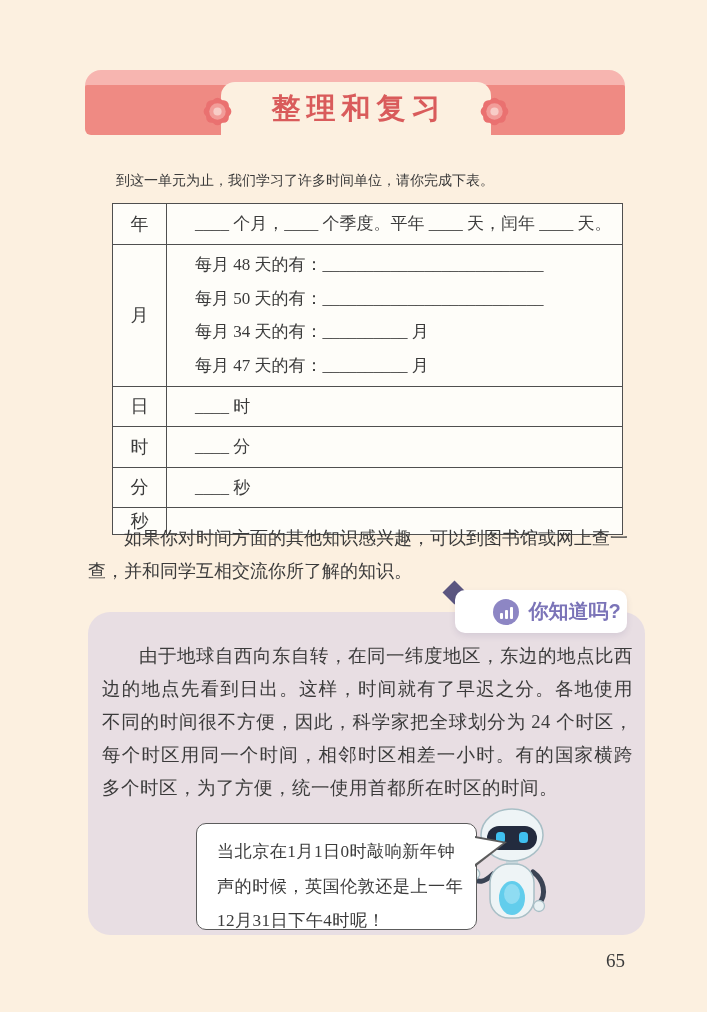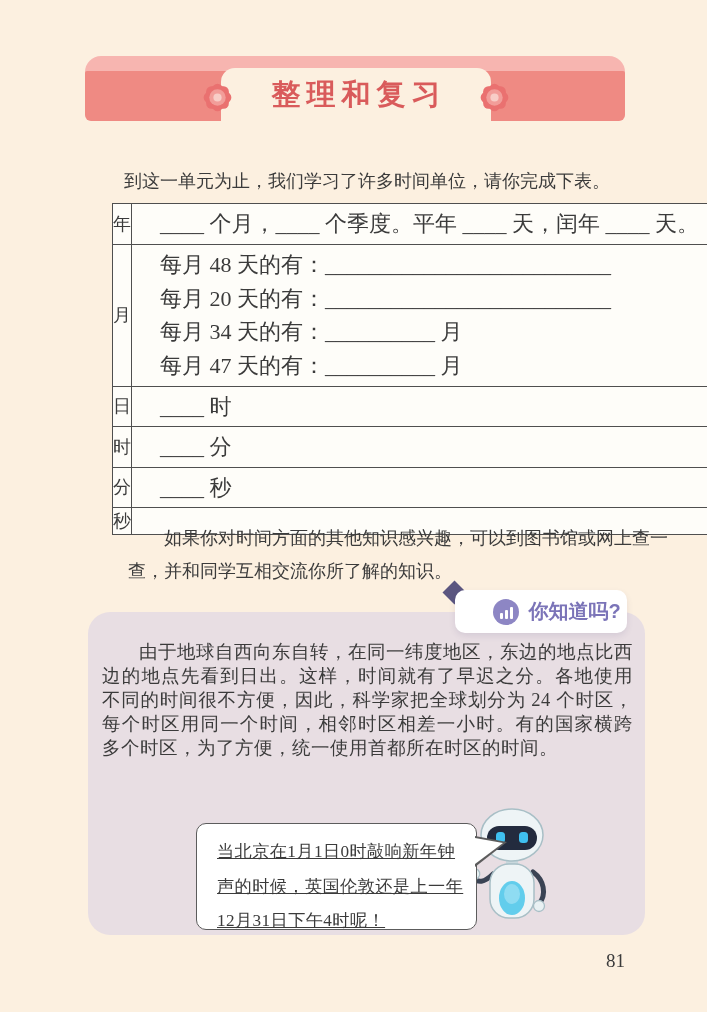--- a/index.html
+++ b/index.html
@@ -8,57 +8,57 @@
     --badge-accent:#7b74b8; --badge-icon-bg:#8d86c4; --text:#3b3b3b;
     --table-border:#4f4f4f; --bubble-border:#5c5c5c;
   }
   *{box-sizing:border-box;margin:0;padding:0;}
   html,body{width:707px;height:1012px;}
   body{
     position:relative;background:var(--page-bg);overflow:hidden;
     font-family:"Liberation Serif","DejaVu Serif",serif;color:var(--text);
   }
   
-  .banner{position:absolute;left:85px;top:56px;width:540px;height:65px;}
+  .banner{position:absolute;left:85px;top:70px;width:540px;height:65px;}
   .banner-strip{position:absolute;left:0;right:0;top:0;height:26px;background:var(--banner-strip);border-radius:16px 16px 0 0;}
   .banner-band{position:absolute;left:0;right:0;top:15px;bottom:0;background:var(--banner-band);border-radius:2px 2px 6px 6px;}
   .banner-notch{position:absolute;left:136px;top:12px;width:270px;height:53px;background:var(--page-bg);border-radius:14px 14px 0 0;
     display:flex;align-items:center;justify-content:center;}
   .banner-title{font-size:29px;font-weight:bold;letter-spacing:6px;color:var(--banner-title);padding-left:6px;}
   .flower{position:absolute;top:23px;width:37px;height:37px;}
   .flower.left{left:114px;} .flower.right{left:391px;}
   
-  .intro{position:absolute;left:88px;top:166px;width:540px;font-size:18px;line-height:30px;text-indent:2em;}
+  .intro{position:absolute;left:88px;top:166px;width:540px;font-size:14px;line-height:30px;text-indent:2em;}
   
   .units-table{position:absolute;left:112px;top:203px;width:511px;border-collapse:collapse;background:#fefdf9;}
-  .units-table td{border:1.6px solid var(--table-border);font-size:22px;vertical-align:middle;}
+  .units-table td{border:1.6px solid var(--table-border);font-size:17px;vertical-align:middle;}
   .units-table .unit-cell{width:54px;text-align:center;font-size:18px;}
   .units-table .content-cell{padding:3px 8px 3px 28px;}
   .units-table tr:nth-child(1){height:35px;}
   .units-table tr:nth-child(2){height:142px;}
   .units-table tr:nth-child(3){height:35px;}
   .units-table tr:nth-child(4){height:34px;}
   .units-table tr:nth-child(5){height:34px;}
   .units-table tr:nth-child(6){height:27px;}
   .cell-line{line-height:33.5px;white-space:nowrap;}
   
-  .followup{position:absolute;left:88px;top:522px;width:543px;font-size:18px;line-height:33px;text-indent:2em;margin-left:40px;}
+  .followup{position:absolute;left:88px;top:522px;width:543px;font-size:18px;line-height:33px;text-indent:2em;}
   
   .know-box{position:absolute;left:88px;top:612px;width:557px;height:323px;background:var(--box-bg);border-radius:22px;}
-  .know-body{position:absolute;left:102px;top:640px;width:531px;font-size:18.5px;line-height:24px;text-indent:2em;letter-spacing:.5px;text-align:justify;}
+  .know-body{position:absolute;left:102px;top:640px;width:531px;font-size:18.5px;line-height:33px;text-indent:2em;letter-spacing:.5px;text-align:justify;}
   .badge-fold{position:absolute;left:446px;top:584px;width:17px;height:17px;background:#5b5680;transform:rotate(45deg);z-index:1;}
   .know-badge{position:absolute;left:455px;top:590px;width:172px;height:43px;background:#fff;border-radius:10px;z-index:2;
     display:flex;align-items:center;justify-content:center;gap:9px;box-shadow:0 3px 6px rgba(80,70,120,.12);padding-left:32px;}
   .badge-icon{width:26px;height:26px;border-radius:50%;background:var(--badge-icon-bg);display:flex;align-items:flex-end;justify-content:center;gap:2px;padding-bottom:6px;}
   .badge-icon .bar{width:3px;background:#fff;border-radius:1px;display:block;}
   .badge-icon .bar.b1{height:6px;} .badge-icon .bar.b2{height:9px;} .badge-icon .bar.b3{height:12px;}
   .badge-label{font-family:"Liberation Sans","DejaVu Sans",sans-serif;font-size:20px;font-weight:bold;color:var(--badge-accent);}
   
   .bubble{position:absolute;left:196px;top:823px;width:281px;height:107px;background:#fff;border:1.6px solid var(--bubble-border);border-radius:10px;z-index:2;}
-  .bubble-text{padding:11px 10px 0 20px;font-size:17.2px;line-height:34.5px;letter-spacing:.4px;text-decoration:underline;}
+  .bubble-text{padding:11px 10px 0 20px;font-size:17.2px;line-height:34.5px;letter-spacing:.4px;}
   .tail-outer{position:absolute;right:-31px;top:12px;width:0;height:0;border-top:6px solid transparent;border-bottom:25px solid transparent;border-left:32px solid var(--bubble-border);}
   .tail-inner{position:absolute;right:-27px;top:14px;width:0;height:0;border-top:5px solid transparent;border-bottom:21px solid transparent;border-left:28px solid #fff;}
   .robot{position:absolute;left:460px;top:806px;width:106px;height:128px;z-index:1;}
   
   .page-number{position:absolute;left:606px;top:950px;font-size:19px;}
 </style>
 </head>
 <body>
 
 <div class="banner">
@@ -92,21 +92,21 @@
       <tr>
         <td class="unit-cell">年</td>
         <td class="content-cell">
           <div class="cell-line">____ 个月，____ 个季度。平年 ____ 天，闰年 ____ 天。</div>
         </td>
       </tr>
       <tr>
         <td class="unit-cell">月</td>
         <td class="content-cell">
           <div class="cell-line">每月 48 天的有：__________________________</div>
-          <div class="cell-line">每月 20 天的有：__________________________</div>
+          <div class="cell-line">每月 50 天的有：__________________________</div>
           <div class="cell-line">每月 34 天的有：__________ 月</div>
           <div class="cell-line">每月 47 天的有：__________ 月</div>
         </td>
       </tr>
       <tr>
         <td class="unit-cell">日</td>
         <td class="content-cell">
           <div class="cell-line">____ 时</div>
         </td>
       </tr>
@@ -164,13 +164,13 @@
   <rect x="30" y="58" width="44" height="54" rx="19" fill="#eef4f6" stroke="#a8bfc6" stroke-width="1.5"></rect>
   <ellipse cx="52" cy="92" rx="13" ry="17" fill="#62cdec"></ellipse>
   <ellipse cx="52" cy="88" rx="8" ry="10" fill="#8fdcf2"></ellipse>
 
   <ellipse cx="52" cy="29" rx="31" ry="26" fill="#eef4f6" stroke="#a8bfc6" stroke-width="1.5"></ellipse>
   <rect x="27" y="20" width="50" height="24" rx="12" fill="#232b3e"></rect>
   <rect x="36" y="26" width="9" height="11" rx="3.5" fill="#3fc0f0"></rect>
   <rect x="59" y="26" width="9" height="11" rx="3.5" fill="#3fc0f0"></rect>
 </svg>
 
-<div class="page-number">81</div>
+<div class="page-number">65</div>
 
 </body></html>

